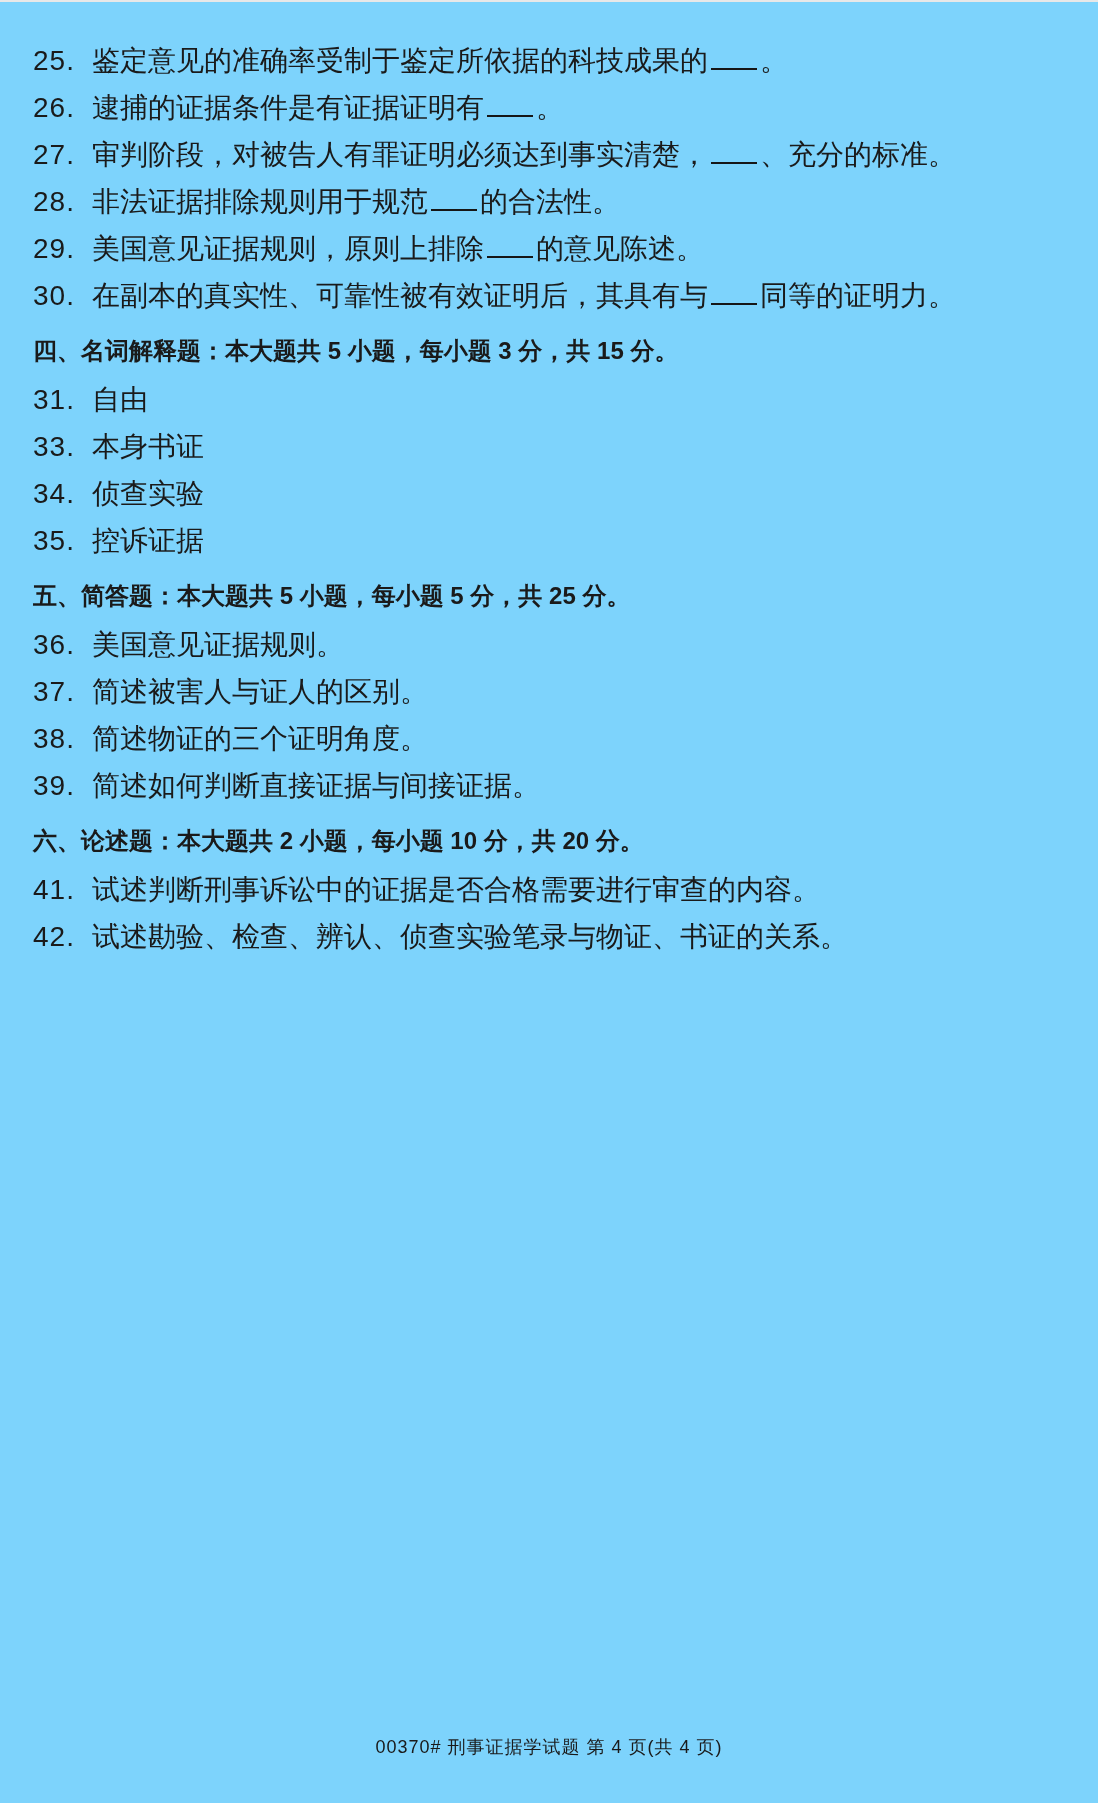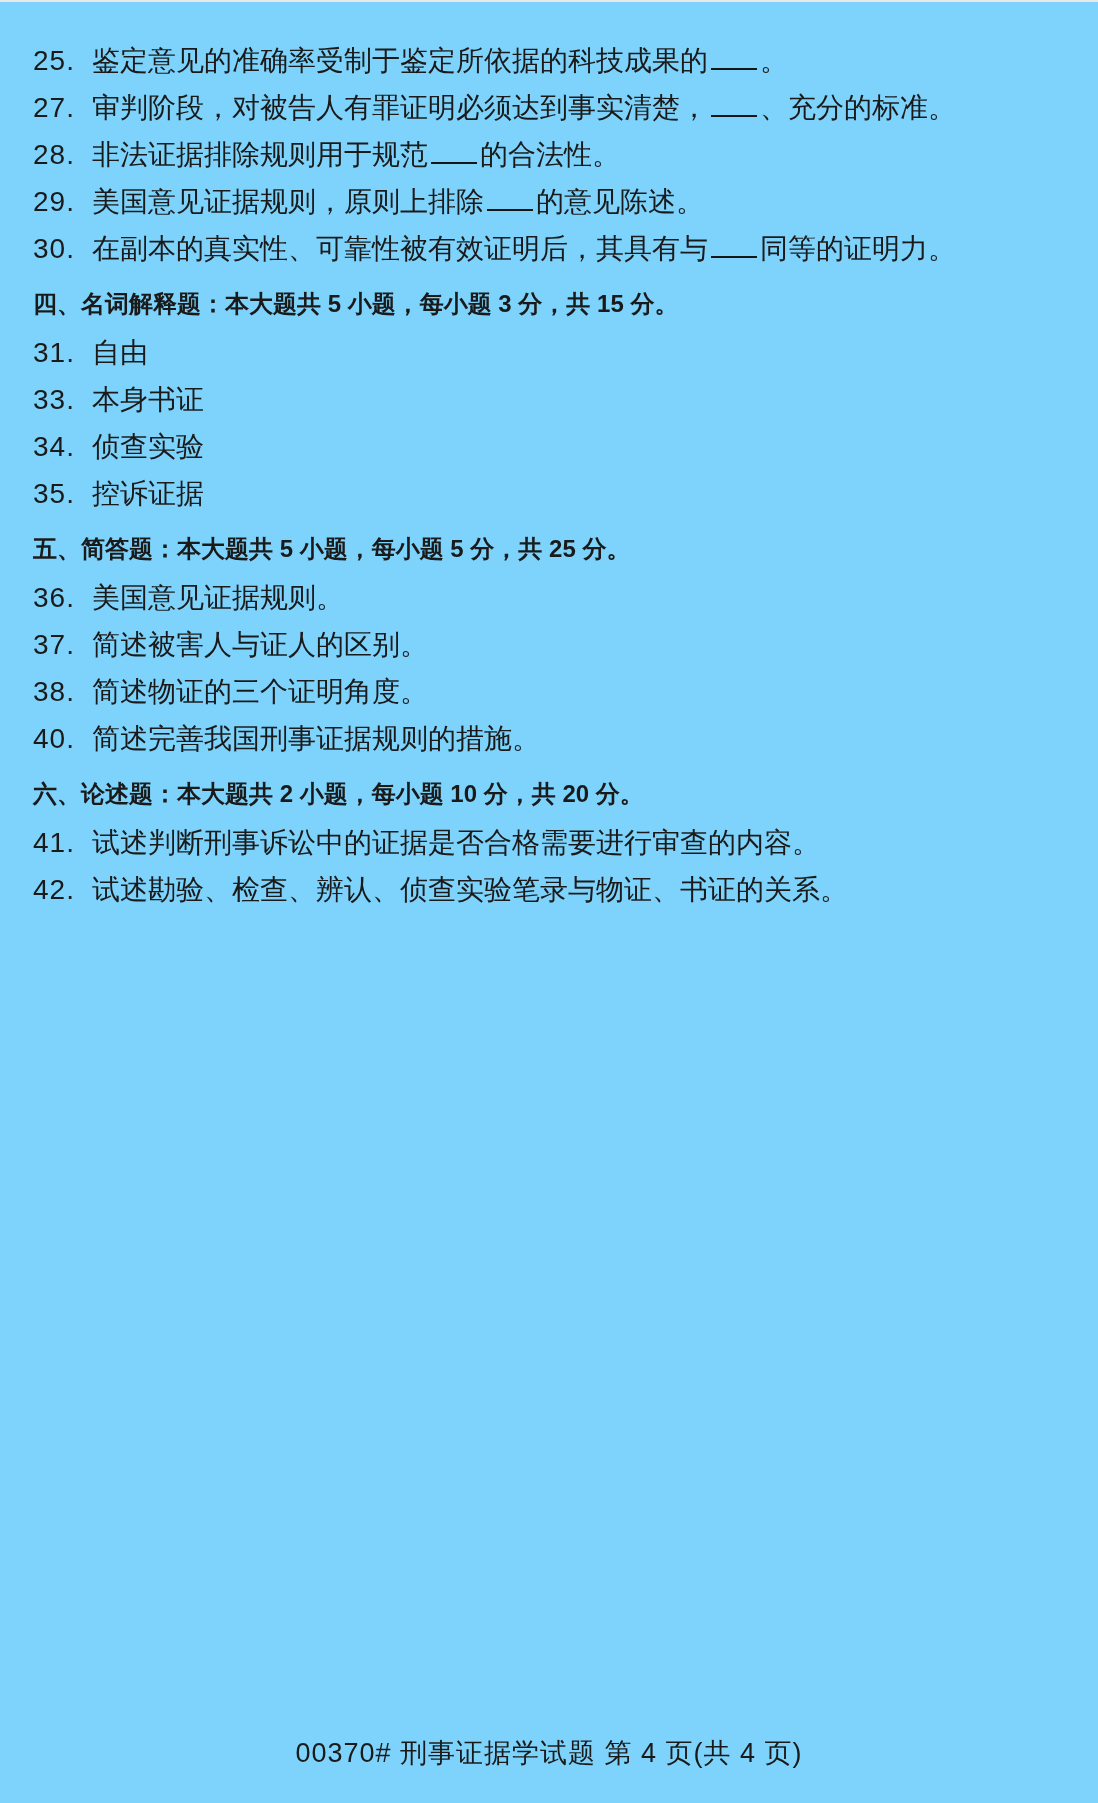--- a/index.html
+++ b/index.html
@@ -55,33 +55,37 @@
     margin-top: 24px;
     margin-bottom: 18px;
     white-space: nowrap;
   }
   .footer {
     position: absolute;
     left: 0;
     right: 0;
     top: 1733px;
     text-align: center;
-    font-size: 27px;
+    font-size: 18px;
     letter-spacing: 1px;
   }
 </style>
 </head>
 <body>
 
 <div class="page">
   <div class="content">
 
     <div class="q">
       <span class="qnum">25.</span>
       <span class="qtext"><span>鉴定意见的准确率受制于鉴定所依据的科技成果的</span><span class="blank"></span><span>。</span></span>
+    </div>
+    <div class="q">
+      <span class="qnum">26.</span>
+      <span class="qtext"><span>逮捕的证据条件是有证据证明有</span><span class="blank"></span><span>。</span></span>
     </div>
     <div class="q">
       <span class="qnum">27.</span>
       <span class="qtext"><span>审判阶段，对被告人有罪证明必须达到事实清楚，</span><span class="blank"></span><span>、充分的标准。</span></span>
     </div>
     <div class="q">
       <span class="qnum">28.</span>
       <span class="qtext"><span>非法证据排除规则用于规范</span><span class="blank"></span><span>的合法性。</span></span>
     </div>
     <div class="q">
@@ -118,22 +122,22 @@
     </div>
     <div class="q">
       <span class="qnum">37.</span>
       <span class="qtext">简述被害人与证人的区别。</span>
     </div>
     <div class="q">
       <span class="qnum">38.</span>
       <span class="qtext">简述物证的三个证明角度。</span>
     </div>
     <div class="q">
-      <span class="qnum">40.</span>
-      <span class="qtext">简述完善我国刑事证据规则的措施。</span>
+      <span class="qnum">39.</span>
+      <span class="qtext">简述如何判断直接证据与间接证据。</span>
     </div>
 
     <div class="sec">六、论述题：本大题共 2 小题，每小题 10 分，共 20 分。</div>
     <div class="q">
       <span class="qnum">41.</span>
       <span class="qtext">试述判断刑事诉讼中的证据是否合格需要进行审查的内容。</span>
     </div>
     <div class="q">
       <span class="qnum">42.</span>
       <span class="qtext">试述勘验、检查、辨认、侦查实验笔录与物证、书证的关系。</span>

